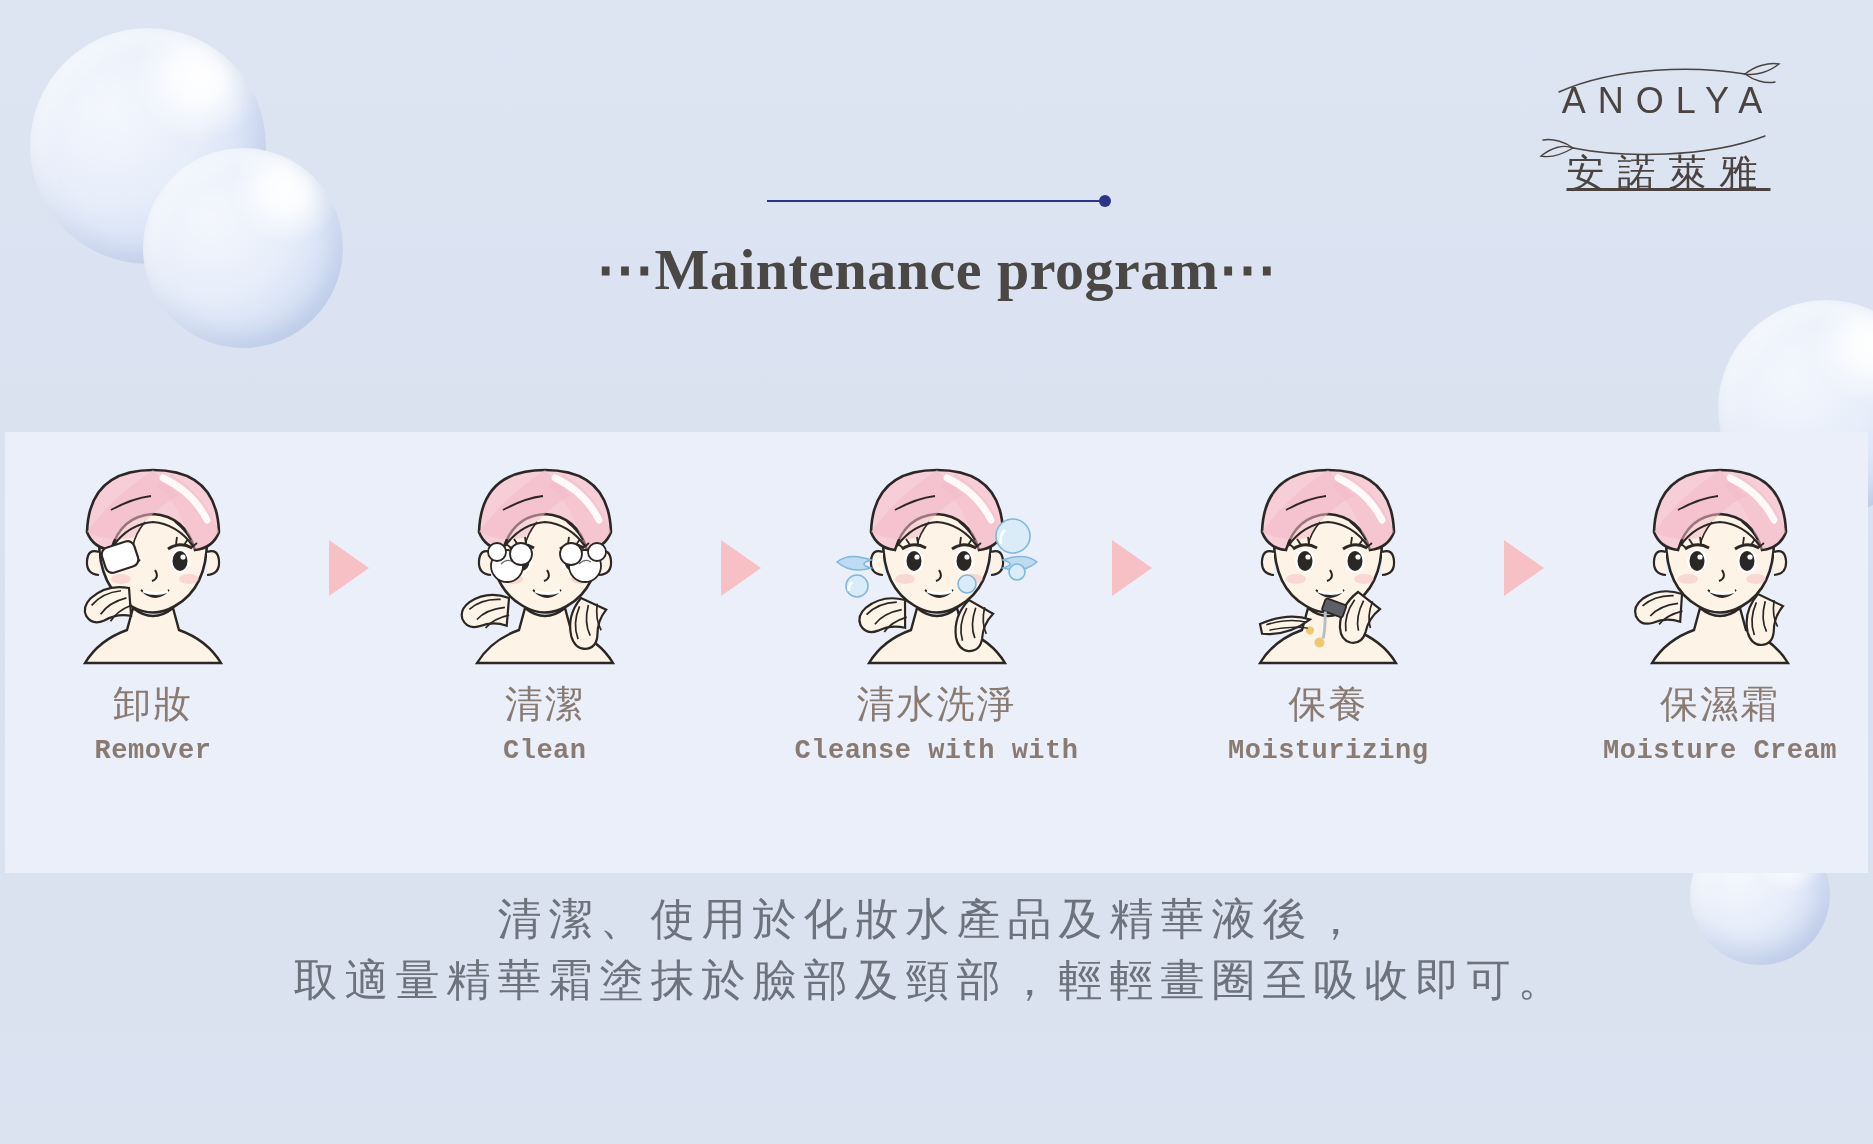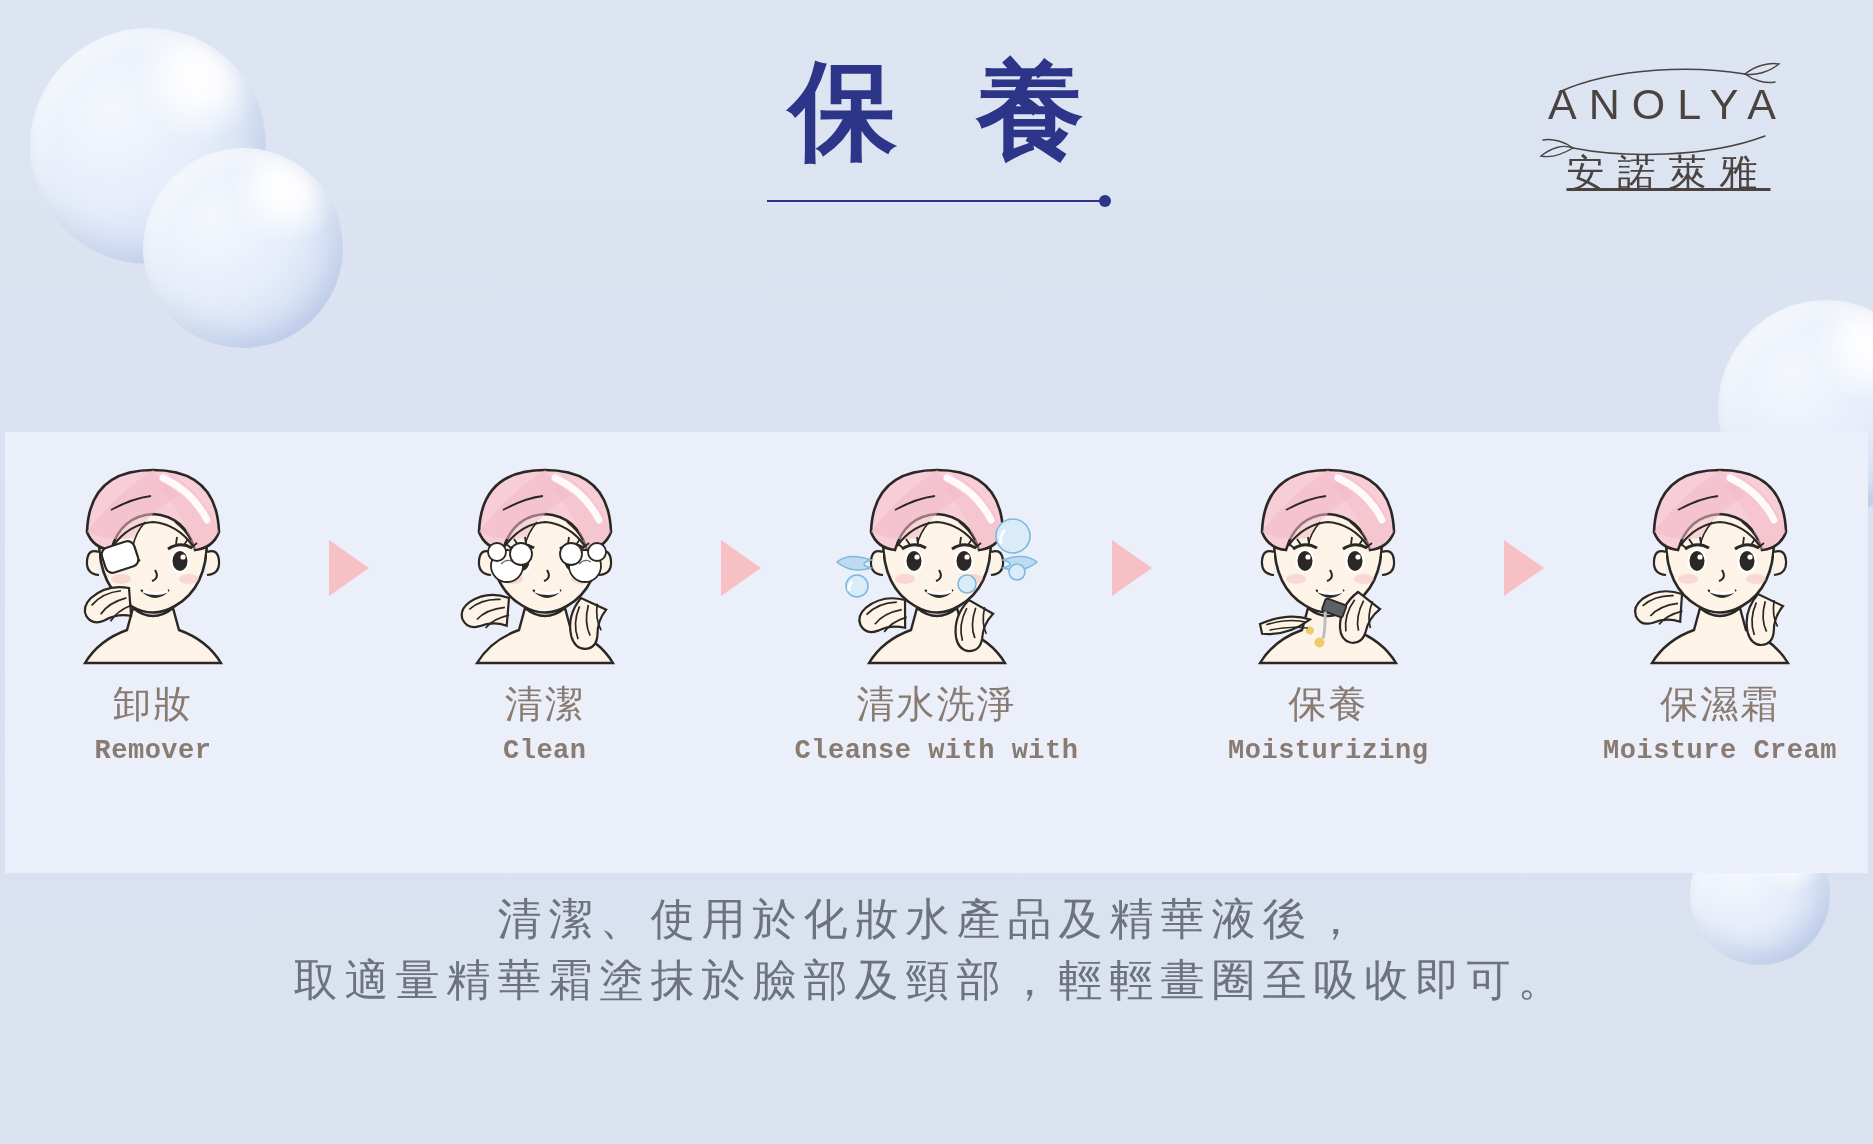--- a/index.html
+++ b/index.html
@@ -56,21 +56,21 @@
     font-size:58px;
     letter-spacing:.5px;
     color:#4a4744;
   }
 
   
   .logo{ position:absolute; right:46px; top:58px; width:330px; height:150px; }
   .logo-word{
     position:absolute; left:0; right:0; top:22px;
     text-align:center;
-    font-size:43px; letter-spacing:12px; text-indent:12px;
+    font-size:36px; letter-spacing:12px; text-indent:12px;
     color:#4a433f; font-family:"Liberation Sans", sans-serif; font-weight:400;
   }
   .logo-zh{
     position:absolute; left:0; right:0; top:90px;
     text-align:center;
     font-size:38px; letter-spacing:13px; text-indent:13px;
     color:#4a433f; font-family:"Liberation Sans", sans-serif;text-decoration:underline;
   }
   .logo svg{ position:absolute; left:0; top:0; }
 
@@ -128,22 +128,22 @@
 
   <div id="bubble-layer">
       <div class="bubble" style="left: 30px; top: 28px; width: 236px; height: 236px;"></div>
       <div class="bubble" style="left: 143px; top: 148px; width: 200px; height: 200px;"></div>
       <div class="bubble" style="left: 1718px; top: 300px; width: 216px; height: 216px;"></div>
       <div class="bubble" style="left: 193px; top: 715px; width: 120px; height: 120px;"></div>
       <div class="bubble" style="left: 1690px; top: 825px; width: 140px; height: 140px;"></div>
     </div>
 
   <div class="header">
-    <div class="title-zh">保 養</div>
     <div class="title-rule"></div>
+    <div class="title-en">⋯Maintenance program⋯</div>
 
     <div class="logo">
       <svg viewBox="0 0 330 150">
         <g fill="none" stroke="#4a433f" stroke-width="1.4" stroke-linecap="round">
           <path d="M62 34 C120 8 200 8 248 16"></path>
           <path d="M248 16 C258 8 272 4 282 6 C272 14 258 18 248 16 Z" fill="#dde4f2"></path>
           <path d="M248 16 C256 22 268 26 278 24"></path>
           <path d="M268 78 C210 100 126 100 76 90"></path>
           <path d="M76 90 C66 96 54 100 44 98 C54 90 66 86 76 90 Z" fill="#dde4f2"></path>
           <path d="M76 90 C68 84 56 80 46 82"></path>

